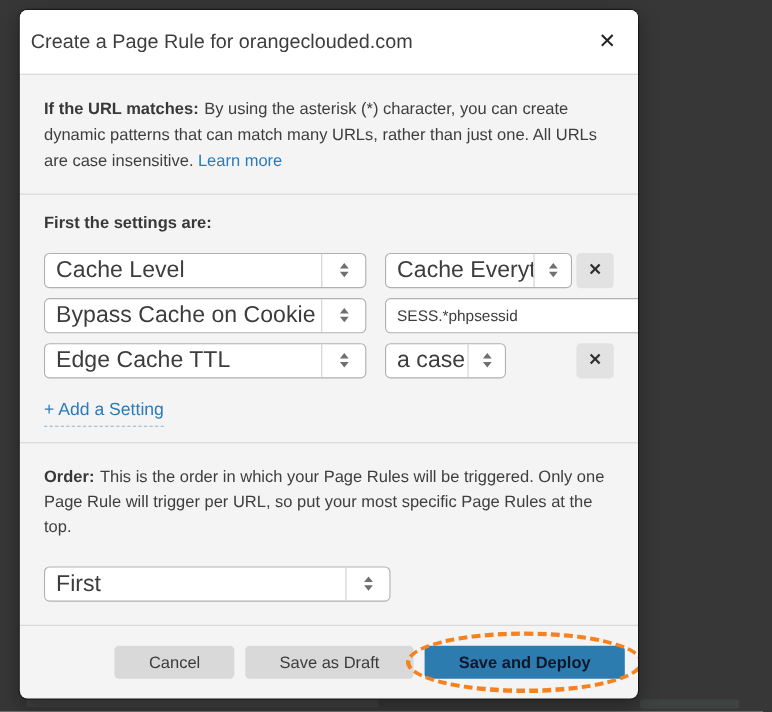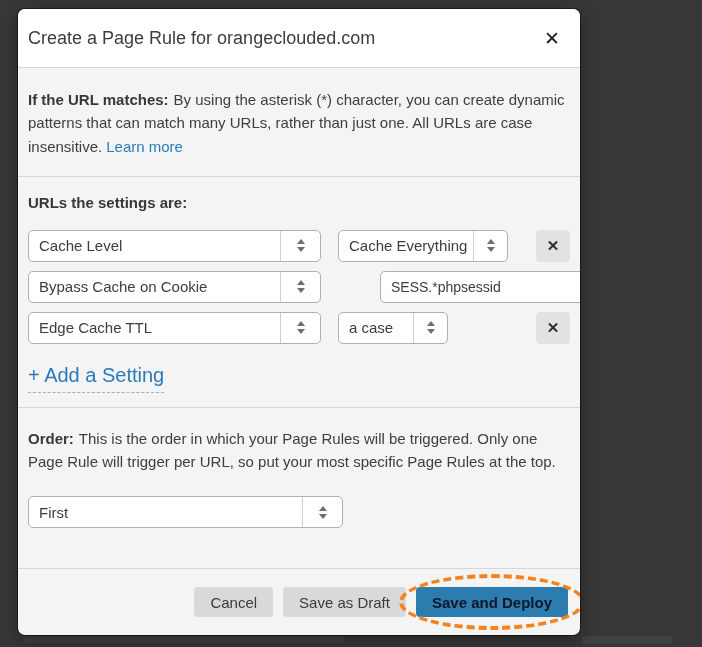--- a/index.html
+++ b/index.html
@@ -33,21 +33,21 @@
     display:flex; align-items:center;
     padding:0 14px 0 10px; flex:0 0 auto;
   }
   .modal-title { flex:1; font-size:18px; color:#3d3d3d; }
   .close-btn {
     background:none; border:none; cursor:pointer;
     font-size:19px; color:#222; padding:2px 6px; line-height:1;
     font-family:inherit;
   }
 
-  .section { border-top:1px solid #d6d6d6; padding:0 10px; flex:0 0 auto; }
+  .section { border-top:1px solid #d6d6d6; padding:0 22px; flex:0 0 auto; }
 
   .section-url { padding-top:20px; padding-bottom:18px; }
   .desc { margin:0; font-size:15px; line-height:1.55; color:#3e3e3e; }
   .desc strong { margin-right:5px; color:#383838; }
   .link { color:#2b7bb9; text-decoration:none; margin-left:4px; cursor:pointer; }
 
   .text-input {
     display:block; width:100%; height:31px;
     border:1px solid #b0b0b0; border-radius:5px; background:#fff;
     padding:0 10px; font-size:13px; color:#3d3d3d;
@@ -59,60 +59,60 @@
   .settings-heading { margin:0 0 19px 0; font-size:15px; font-weight:700; color:#383838; }
 
   .setting-row { display:flex; align-items:center; margin-bottom:9px; }
 
   .sel {
     background:#fff; border:1px solid #b0b0b0; border-radius:5px;
     height:32px; display:flex; align-items:stretch; cursor:pointer;
   }
   .sel-label {
     flex:1; display:flex; align-items:center; padding:0 10px;
-    font-size:15px; color:#3d3d3d; white-space:nowrap; overflow:hidden;
+    font-size:21px; color:#3d3d3d; white-space:nowrap; overflow:hidden;
   }
   .sel-stepper {
     width:40px; border-left:1px solid #cfcfcf;
     display:flex; flex-direction:column; align-items:center; justify-content:center; gap:3px;
     flex:0 0 auto;
   }
   .sel-sm .sel-stepper { width:34px; }
   .tri-up { width:0; height:0; border-left:4px solid transparent; border-right:4px solid transparent; border-bottom:5px solid #6f6f6f; }
   .tri-down { width:0; height:0; border-left:4px solid transparent; border-right:4px solid transparent; border-top:5px solid #6f6f6f; }
 
   .w-setting { width:293px; margin-right:17px; flex:0 0 auto; }
   .w-val-a { width:170px; flex:0 0 auto; }
-  .w-val-b { width:295px; flex:0 0 auto;margin-left:42px; }
+  .w-val-b { width:295px; flex:0 0 auto; }
   .w-val-c { width:110px; flex:0 0 auto; }
   .cookie-input { height:32px; font-size:14px; }
 
   .remove-btn {
     margin-left:auto; width:34px; height:32px;
     background:#e2e2e2; border:none; border-radius:4px;
     font-size:15px; font-weight:700; color:#2f2f2f;
     cursor:pointer; font-family:inherit; line-height:1;
   }
 
   .add-setting {
     display:inline-block; margin-top:11px; padding-bottom:5px;
-    font-size:20px; color:#2b7bb9; text-decoration:none; cursor:pointer;
+    font-size:16px; color:#2b7bb9; text-decoration:none; cursor:pointer;
     border-bottom:1px dashed #8fb3cc;
   }
 
   .section-order { padding-top:19px; padding-bottom:21px; }
   .section-order .sel { margin-top:23px; width:315px;text-align:center; }
 
   .section-footer {
     margin-top:auto;
     padding:18px 12px;
     display:flex; justify-content:flex-end; align-items:center; gap:10px;
   }
   .btn {
-    height:30px; padding:0 16px; border:none; border-radius:4px;
+    height:30px; padding:0 31px; border:none; border-radius:4px;
     font-size:15px; font-family:inherit; cursor:pointer; white-space:nowrap;
   }
   .btn-gray { background:#d9d9d9; color:#3b3b3b; }
   .btn-blue { background:#2c7cb0; color:#0f172a; font-weight:700; }
   .deploy-wrap { position:relative; display:inline-block; }
   .annotation-ellipse {
     position:absolute; left:-17px; right:-17px; top:-13px; bottom:-13px;
     border:4px dashed #f6821f; border-radius:50%;
     pointer-events:none;
   }
@@ -130,21 +130,21 @@
     <button class="close-btn">✕</button>
   </div>
 
   <div class="section section-url">
     <p class="desc">
       <strong>If the URL matches:</strong><span>By using the asterisk (*) character, you can create dynamic patterns that can match many URLs, rather than just one. All URLs are case insensitive.</span><a class="link">Learn more</a>
     </p>
   </div>
 
   <div class="section section-settings">
-    <h3 class="settings-heading">URLs the settings are:</h3>
+    <h3 class="settings-heading">First the settings are:</h3>
 
     <div class="setting-row">
       <div class="sel w-setting">
         <span class="sel-label">Cache Level</span>
         <span class="sel-stepper">
             <i class="tri-up"></i>
             <i class="tri-down"></i>
           </span>
       </div>
       <div class="sel sel-sm w-val-a">

